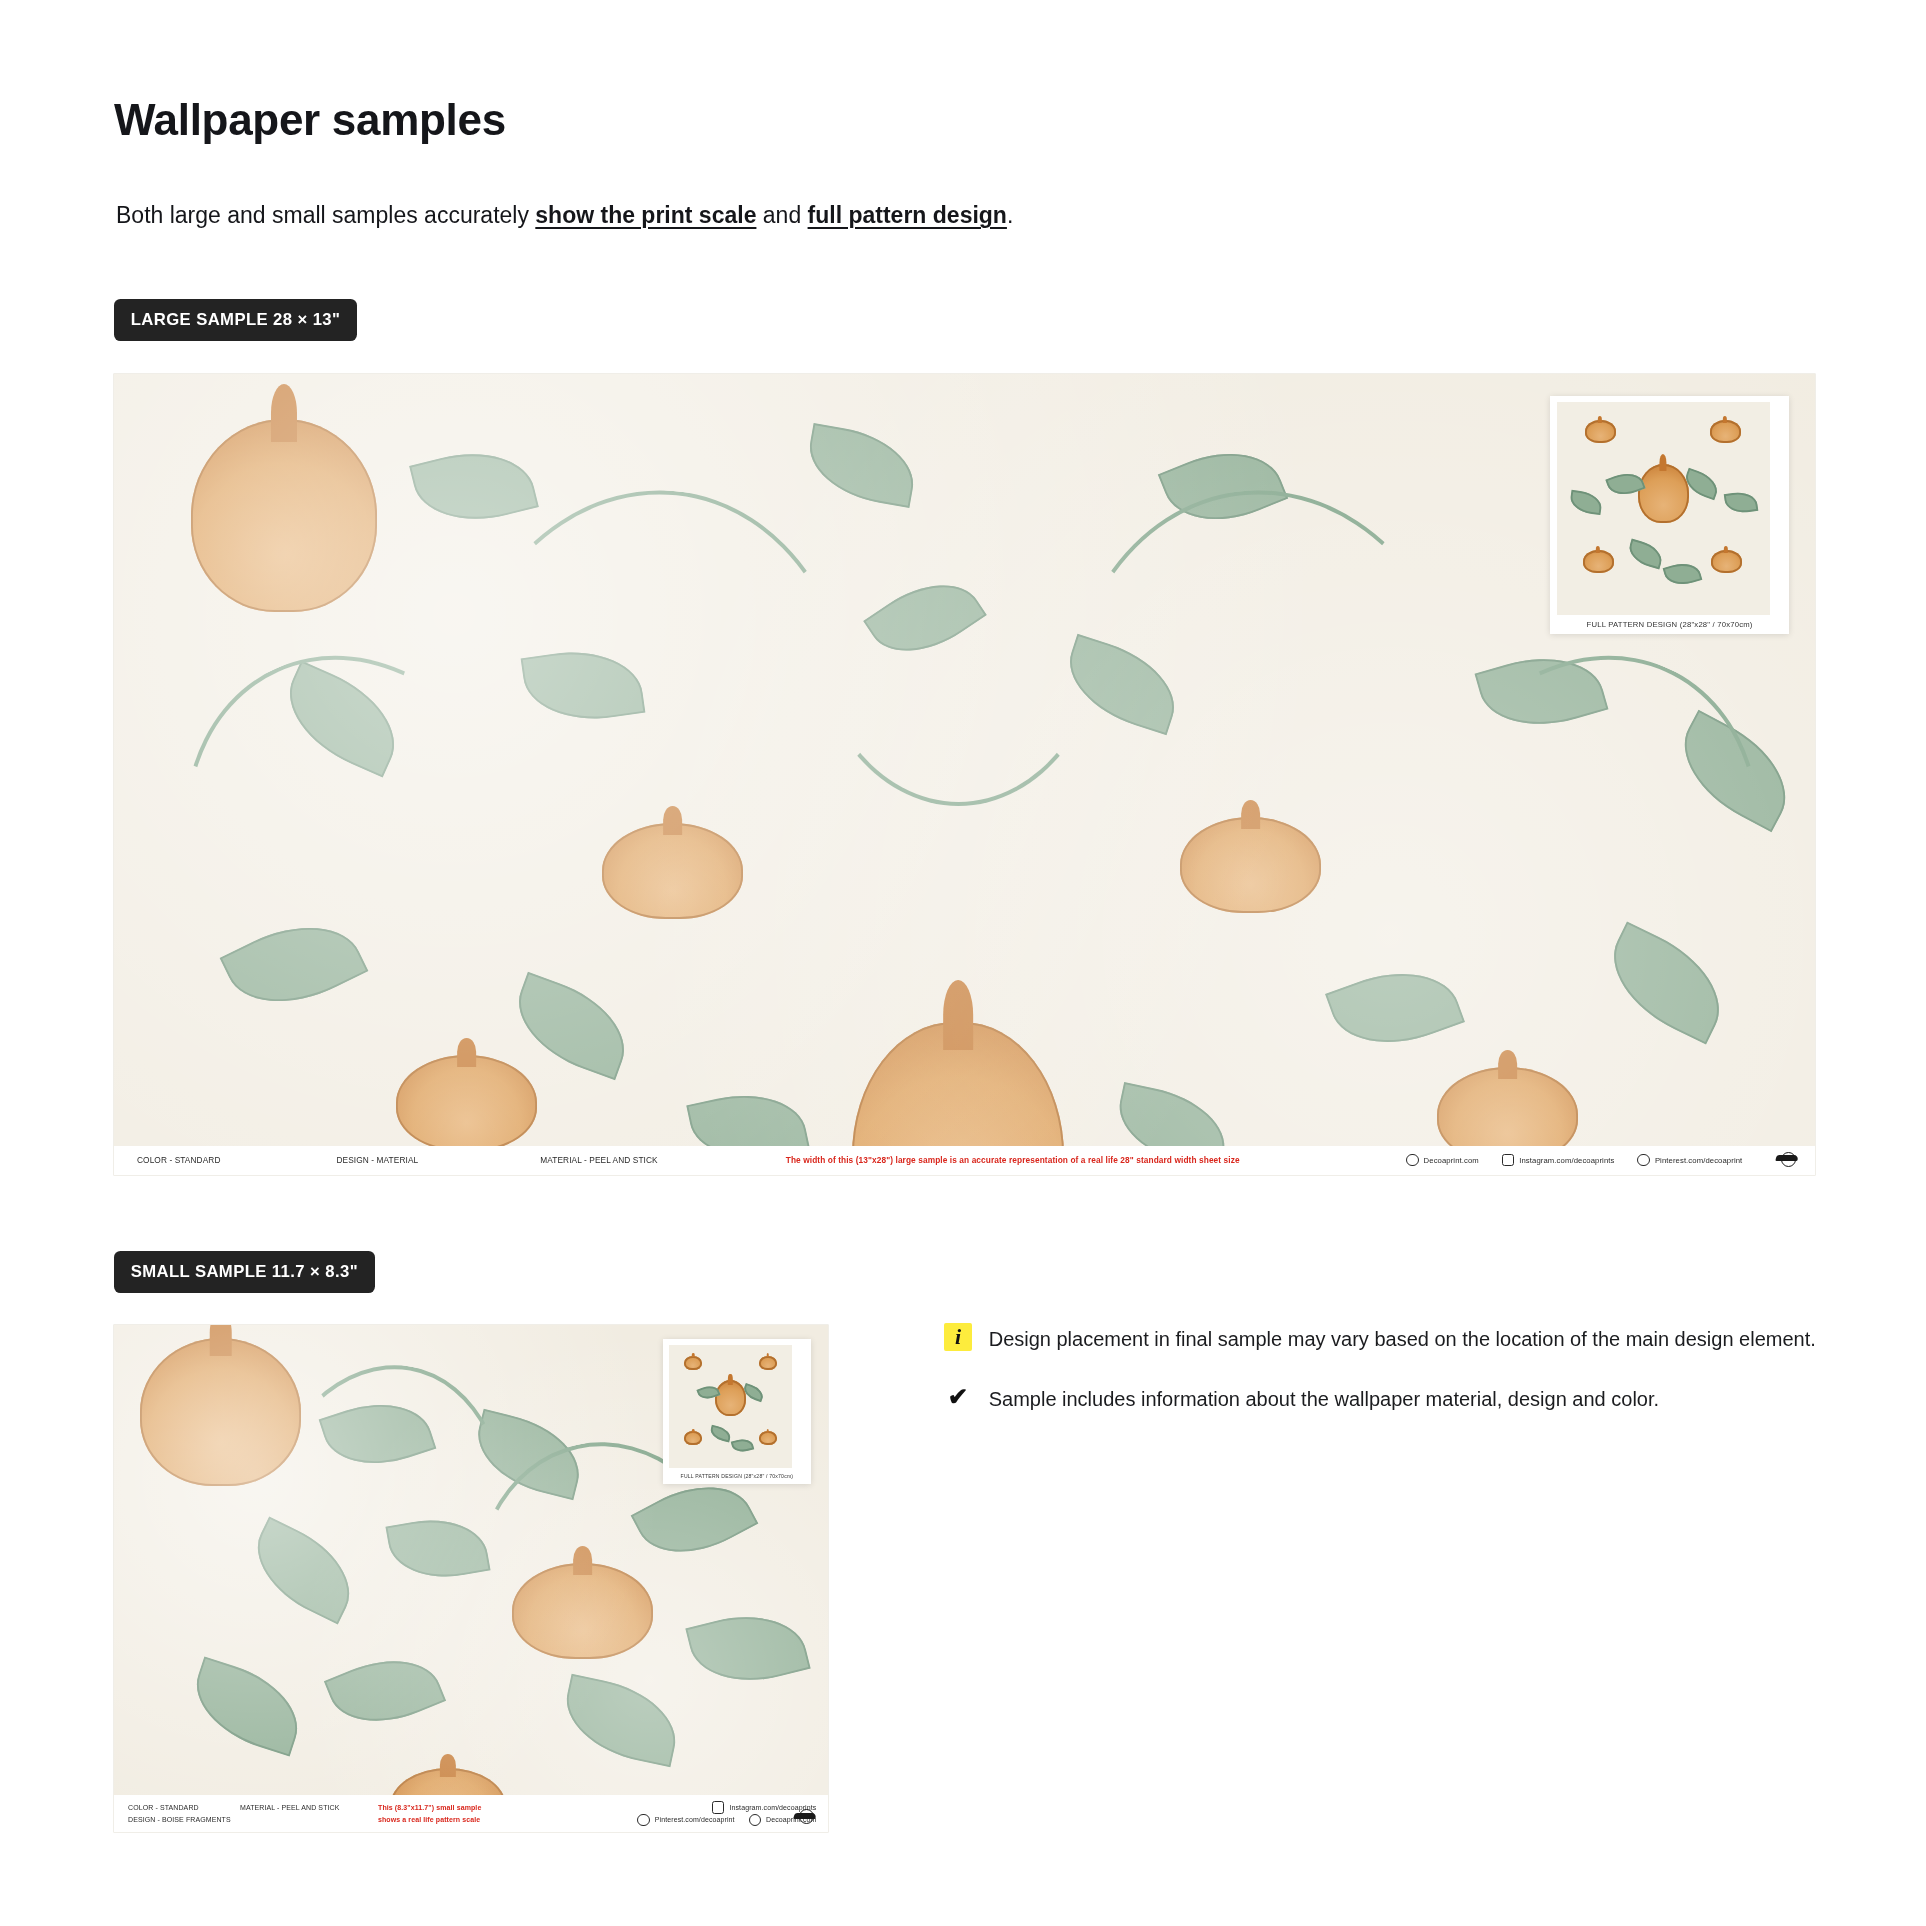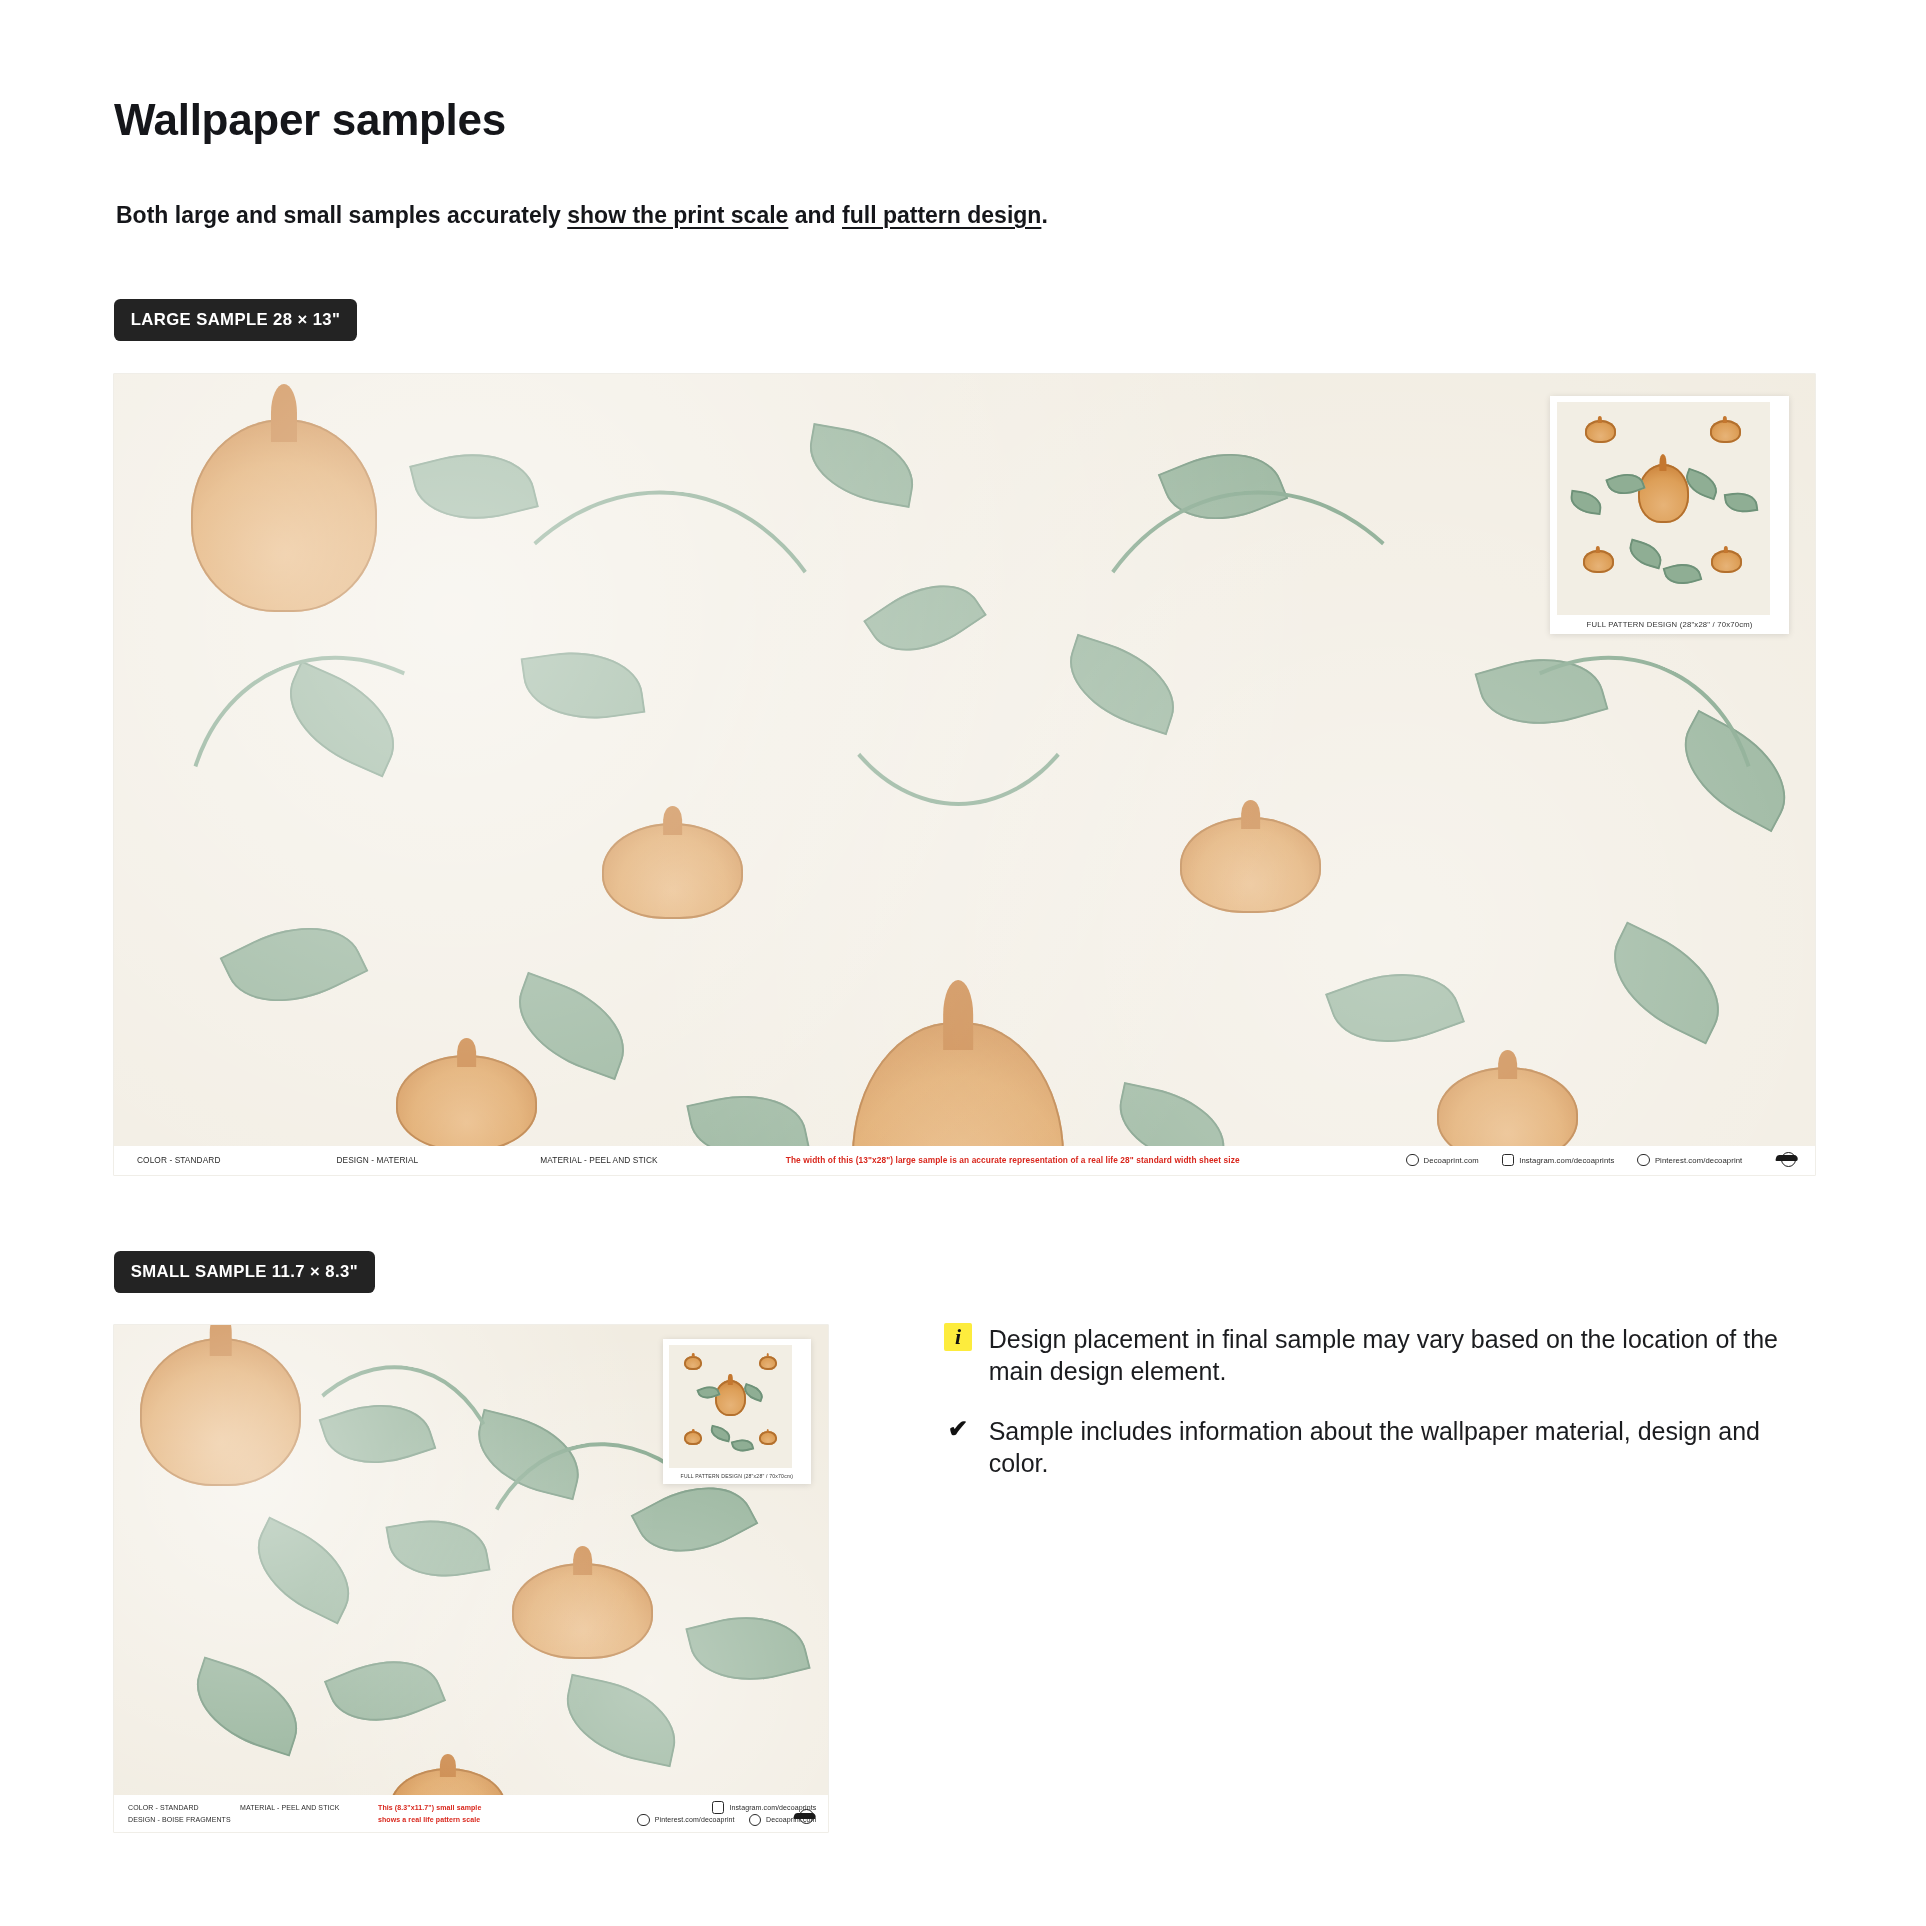--- a/index.html
+++ b/index.html
@@ -37,21 +37,21 @@
     top: 202px;
     font-size: 23px;
     font-weight: 700;
     color: #15161a;
   }
   .subtitle .u {
     text-decoration: underline;
     text-underline-offset: 3.9px;
     text-decoration-thickness: 1.9px;
   }
-  .subtitle .plain { font-weight: 700; }
+  .subtitle .plain { font-weight: 400; }
 
   
   .badge {
     position: absolute;
     background: #232323;
     color: #ffffff;
     font-size: 16.7px;
     font-weight: 700;
     letter-spacing: 0.4px;
     border-radius: 6.4px;
@@ -257,21 +257,21 @@
     font-style: italic;
     font-family: "Liberation Serif", serif;
     border-radius: 1.9px;
     height: 28px;
   }
   .note .mark.check {
     color: #111;
     font-size: 24.4px;
   }
   .note .txt {
-    font-size: 25px;
+    font-size: 20px;
     line-height: 32px;
     color: #1b1c1f;
   }
 
   
   .leaf {
     position: absolute;
     background: #8fae94;
     border-radius: 0 72% 0 72%;
     box-shadow: inset 0 0 0 1.9px #6f9279;

